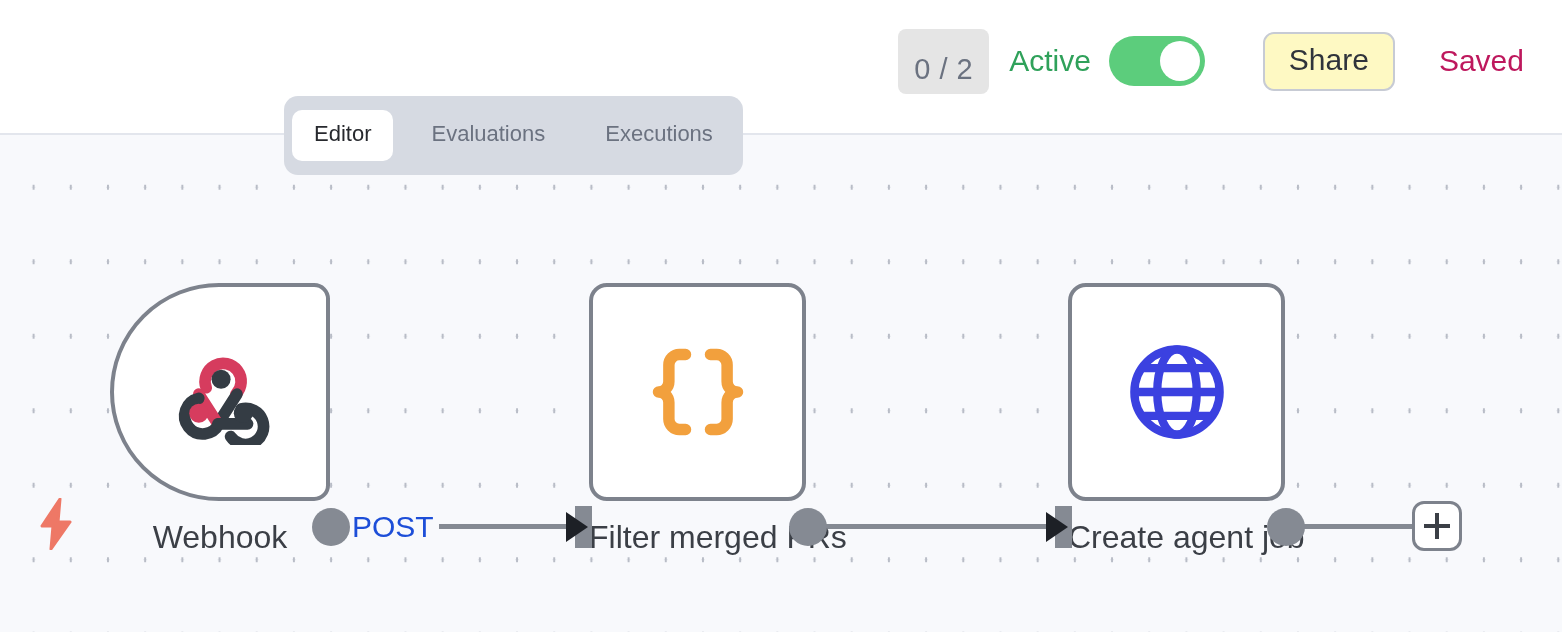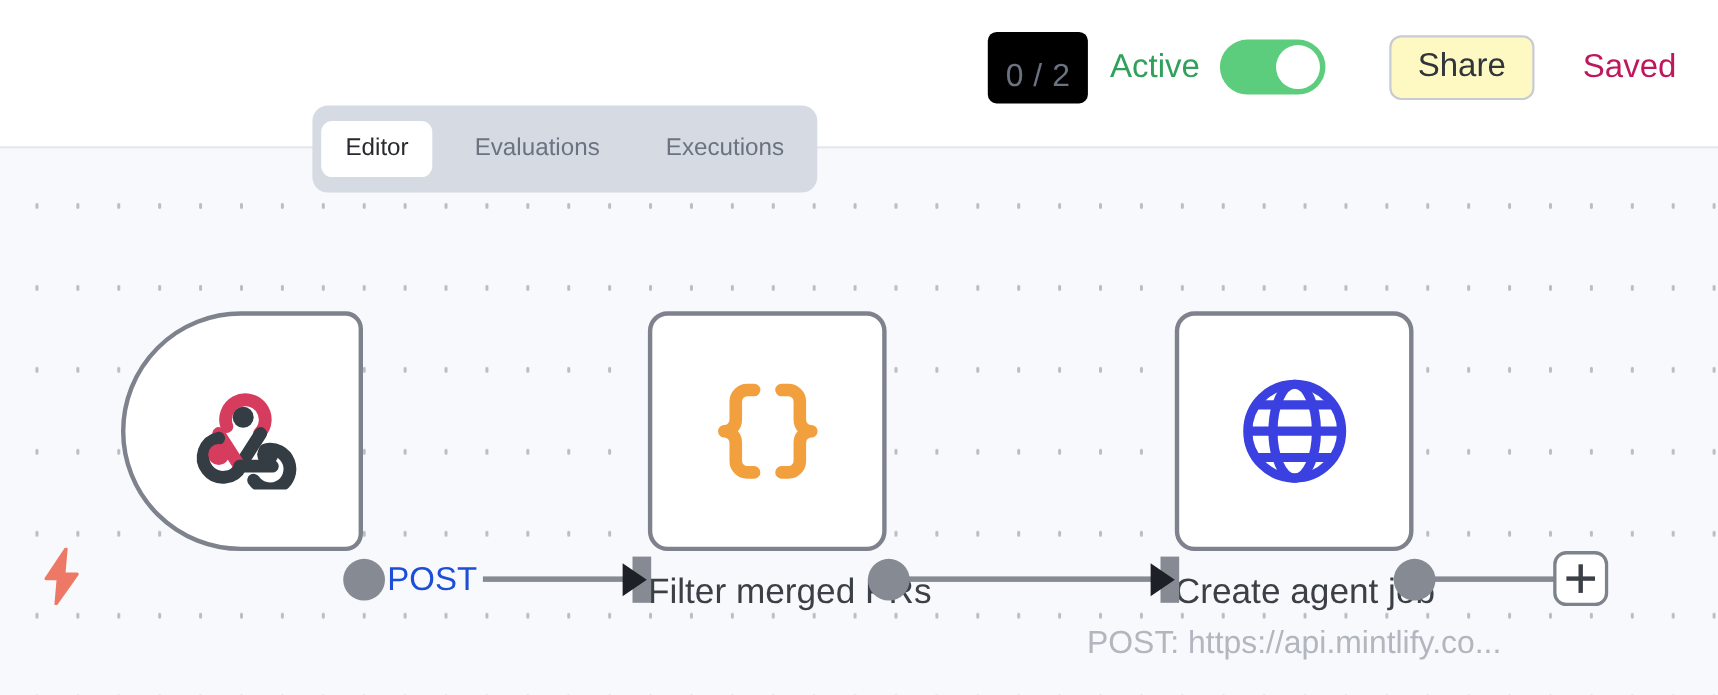--- a/index.html
+++ b/index.html
@@ -33,21 +33,21 @@
     position: absolute;
     right: 38px;
     top: 28px;
     display: flex;
     align-items: center;
     gap: 0px;
     height: 66px;
   }
 
   .exec-badge {
-    background: #000000;
+    background: #e5e5e5;
     color: #6b7280;
     font-size: 29px;
     border-radius: 8px;
     padding: 26px 16px 10px 16px;
     letter-spacing: 0.5px;
     line-height: 1;
   }
 
   .active-label {
     color: #2fa15a;
@@ -377,18 +377,18 @@
             <path d="M17 73 H83"></path>
           </g>
         </svg>
       </div>
     </div>
 
     <div class="add-btn">
       <span class="plus"></span>
     </div>
 
+    <div class="node-label label-webhook">Webhook</div>
     <div class="node-label label-filter">Filter merged PRs</div>
     <div class="node-label label-http">Create agent job</div>
-    <div class="node-sublabel sublabel-http">POST: https://api.mintlify.co...</div>
 
   </div>
 </div>
 
 </body></html>

